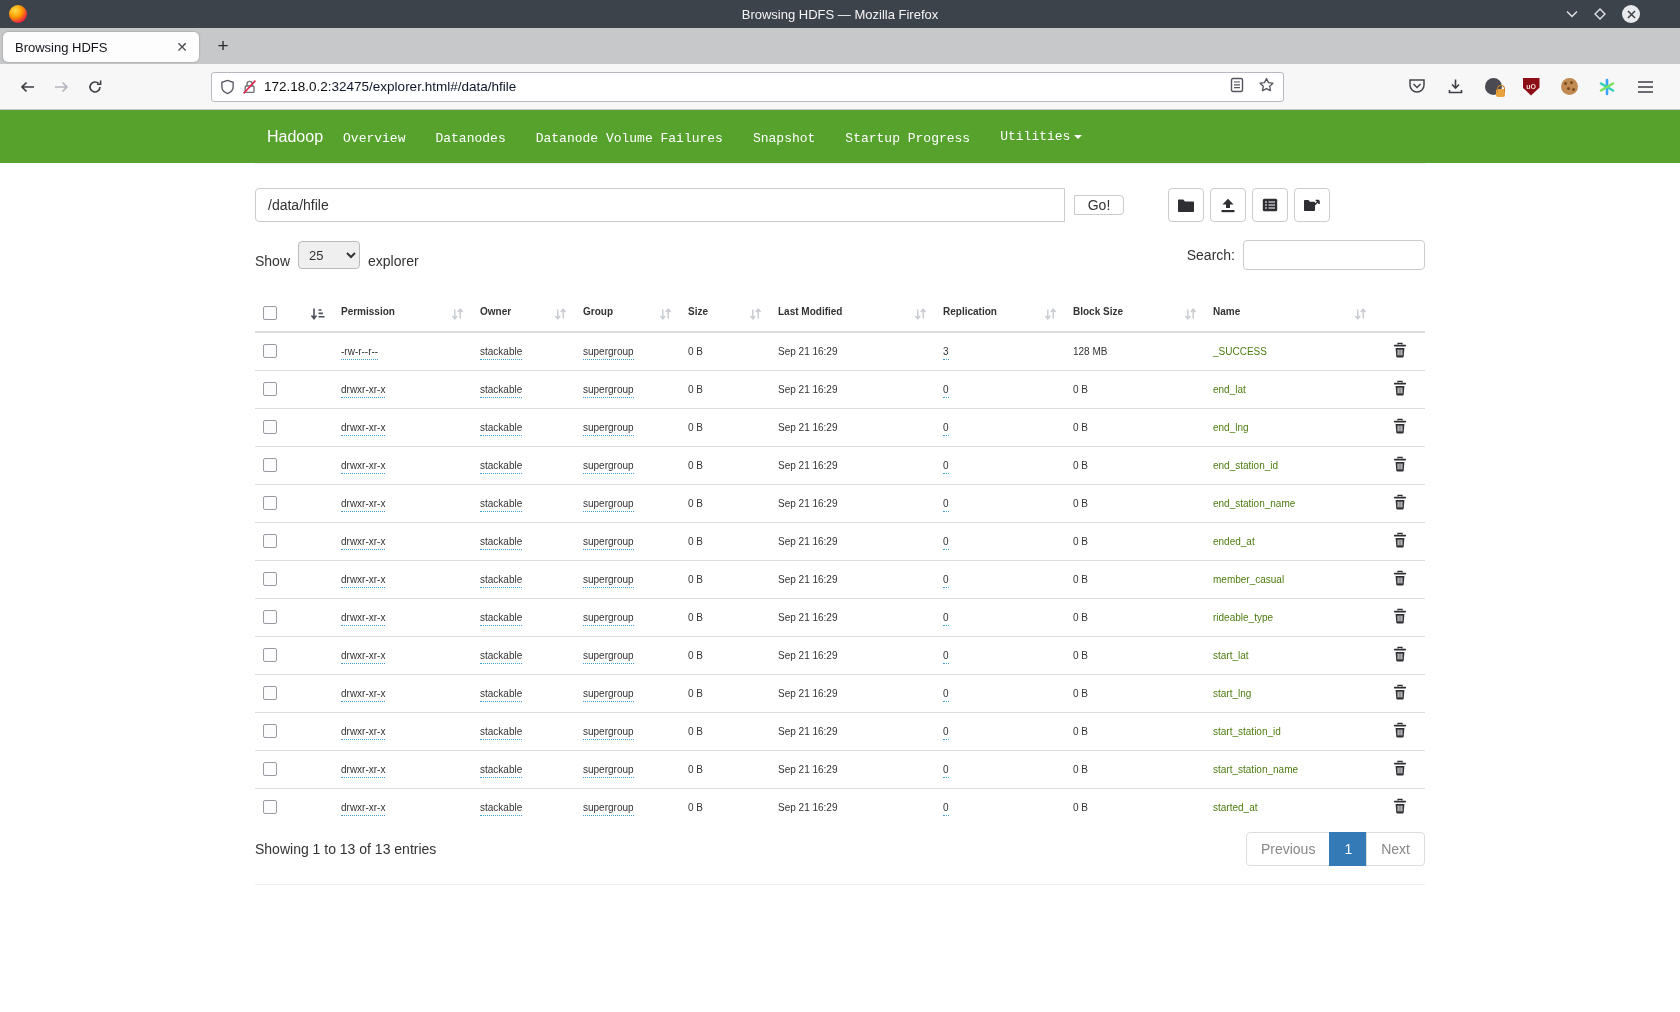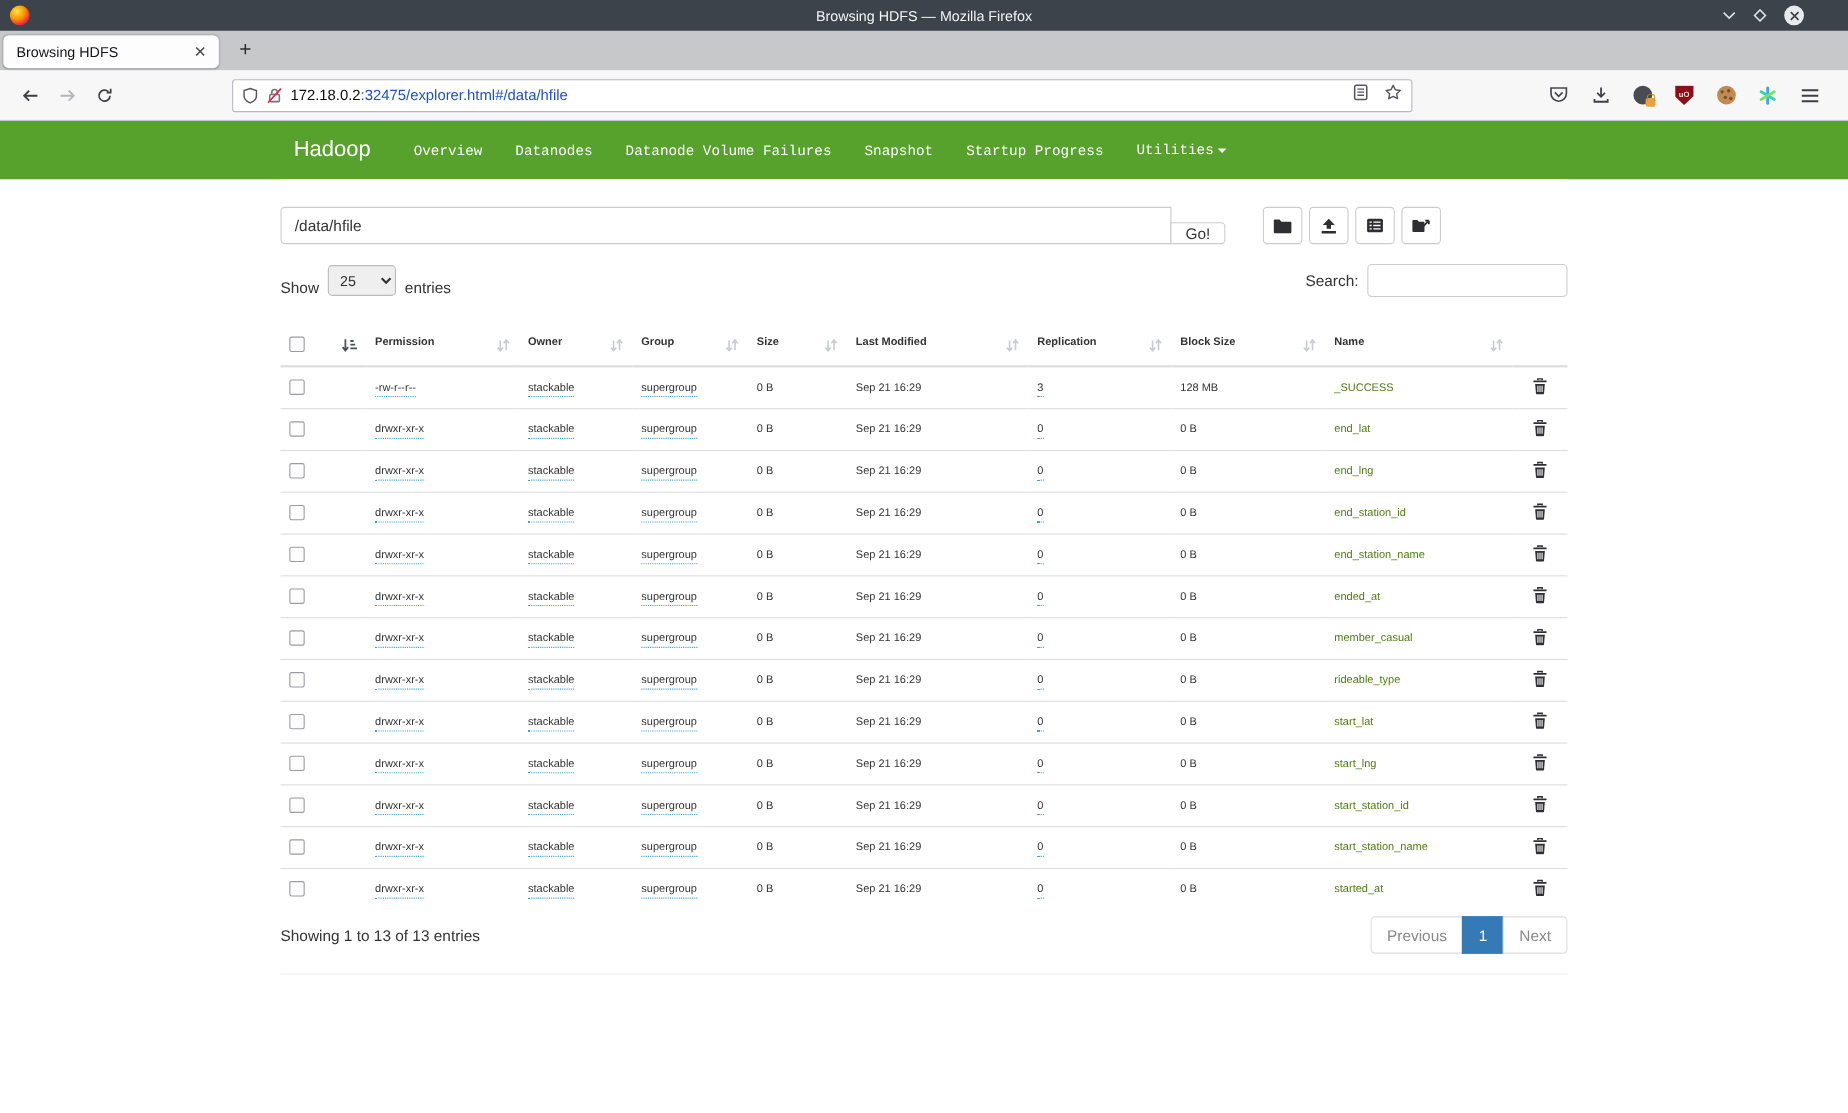--- a/index.html
+++ b/index.html
@@ -24,47 +24,47 @@
   .newtab { width:28px; height:28px; margin-left:10px; display:flex; align-items:center; justify-content:center;
     color:#2b2b31; font-size:19px; }
 
   .toolbar { height:46px; background:#f7f7f8; border-bottom:1px solid #c6c6cc; display:flex; align-items:center; padding:0 10px; }
   .navbtn { width:34px; height:32px; display:flex; align-items:center; justify-content:center; border-radius:4px; }
   .urlbar { margin-left:99px; width:1073px; height:30px; background:#fff; border:1px solid #b9b9c1; border-radius:3px;
     display:flex; align-items:center; padding:0 8px; }
   .urlbar .sep-ic { margin-right:7px; display:flex; align-items:center; }
   .url-text { flex:1; font-size:13.5px; white-space:nowrap; overflow:hidden; }
   .url-host { color:#0c0c0d; }
-  .url-rest { color:#1d4ed8; }
+  .url-rest { color:#0f172a; }
   .urlbar-right { display:flex; align-items:center; gap:14px; margin-left:8px; }
   .tool-icons { margin-left:auto; margin-right:14px; display:flex; align-items:center; gap:16px; }
   .tool-icons > span { display:flex; align-items:center; justify-content:center; width:22px; height:22px; }
   .badge-circle { width:17px; height:17px; border-radius:50%; background:#4a4a52; position:relative; }
   .badge-circle .locklet { position:absolute; right:-3px; bottom:-2px; width:9px; height:8px; background:#e8a33d; border-radius:2px; }
   .badge-circle .locklet:before { content:""; position:absolute; left:1.5px; top:-4px; width:6px; height:6px;
     border:1.5px solid #c77f1f; border-bottom:none; border-radius:4px 4px 0 0; }
   .ublock { width:17px; height:18px; background:#8c0e17; clip-path:polygon(0 0,100% 0,100% 55%,50% 100%,0 55%);
     display:flex; align-items:center; justify-content:center; color:#f3d9d9; font-size:7px; font-weight:bold; }
   .cookie { width:17px; height:17px; border-radius:50%; background:#c08a52; position:relative; }
   .cookie i { position:absolute; width:3px; height:3px; border-radius:50%; background:#7a4b22; }
   .cookie i:nth-child(1){left:3px;top:4px} .cookie i:nth-child(2){left:9px;top:3px} .cookie i:nth-child(3){left:6px;top:9px} .cookie i:nth-child(4){left:11px;top:10px}
 
   
   .hnavbar { height:53px; background:#56a22d; display:flex; align-items:center; padding-left:267px; color:#fff; }
-  .brand { font-size:20px; margin-right:24px; }
+  .brand { font-size:16px; margin-right:5px; }
   .hnav-item { font-size:13px; padding:0 15px; color:#fff; white-space:nowrap;font-family:Liberation Mono, monospace; }
   .caret { display:inline-block; margin-left:4px; border-left:4px solid transparent; border-right:4px solid transparent;
     border-top:4px solid #fff; vertical-align:middle; }
 
   
   .content { width:1170px; margin:0 auto; }
   h1.page-title { font-size:36px; font-weight:600; color:#333; margin-top:58px; margin-bottom:28px; letter-spacing:-.5px; }
   hr.rule { border:none; border-top:1px solid #eee; }
 
-  .path-row { margin-top:24px; display:flex; align-items:flex-end; }
+  .path-row { margin-top:24px; display:flex; align-items:center;gap:10px; }
   .path-input { width:810px; height:34px; border:1px solid #ccc; border-radius:4px 0 0 4px; padding:6px 12px; font-size:14px;
     color:#333; font-family:inherit; }
   .go-btn { height:20px; width:50px; border:1px solid #ccc; border-left:1px solid #ccc; margin-left:-1px; background:#fff;
     border-radius:0 4px 4px 0; font-size:14px; color:#333; font-family:inherit; }
   .icon-btns { margin-left:34px; display:flex; gap:6px; }
   .icon-btn { width:36px; height:34px; border:1px solid #ccc; border-radius:4px; background:#fff;
     display:flex; align-items:center; justify-content:center; }
 
   .controls-row { margin-top:18px; display:flex; align-items:center; font-size:14px; }
   .show-group { display:flex; align-items:flex-end; gap:8px; }
@@ -251,21 +251,21 @@
       </span>
     </span>
   </div>
 
   <div class="controls-row">
     <span class="show-group">
       <span>Show</span>
       <select class="len-select">
         <option>25</option>
       </select>
-      <span>entries</span>
+      <span>explorer</span>
     </span>
     <span class="search-group">
       <span>Search:</span>
       <input class="search-input" style="">
     </span>
   </div>
 
   <table class="dt">
     <colgroup>
       <col style="width:78px">

